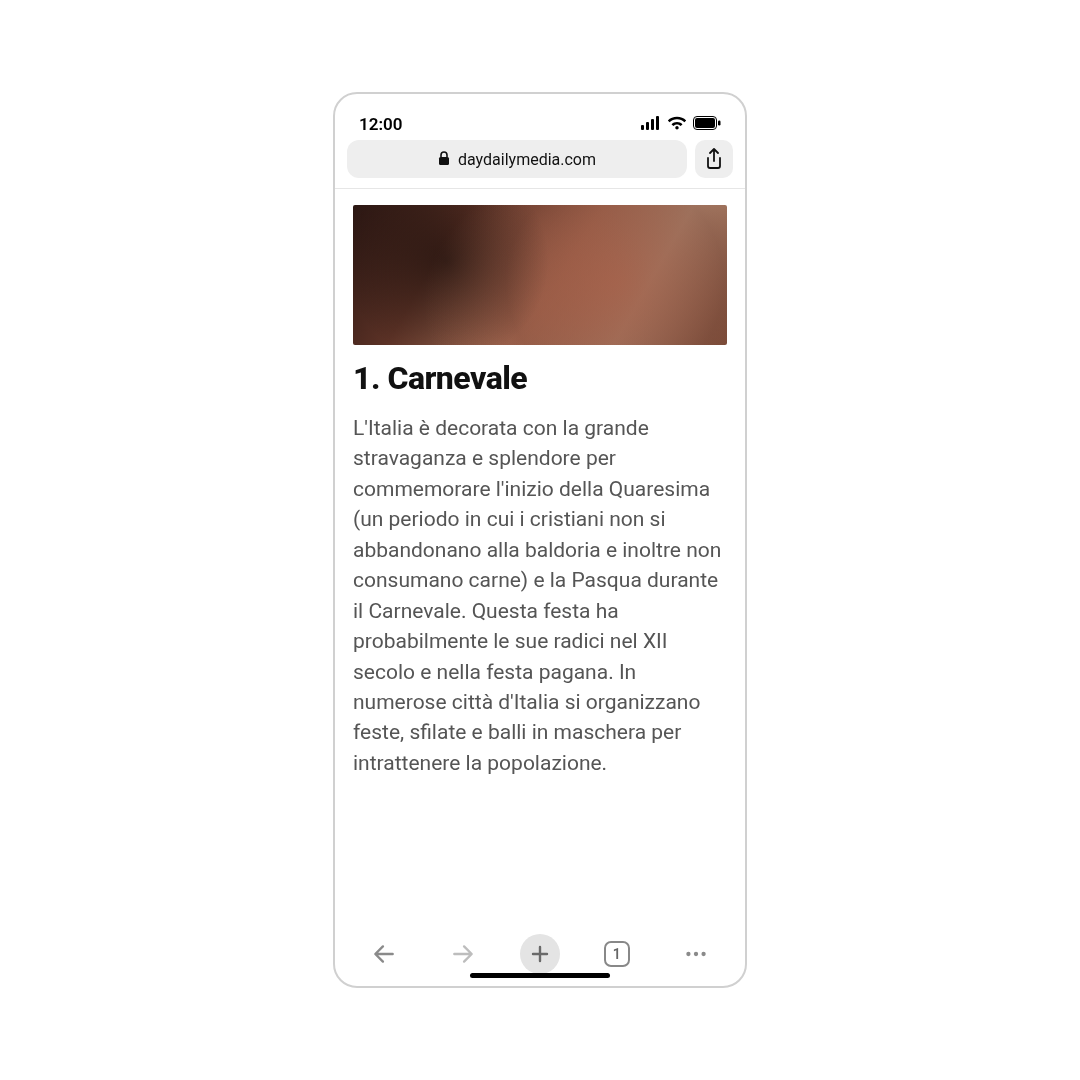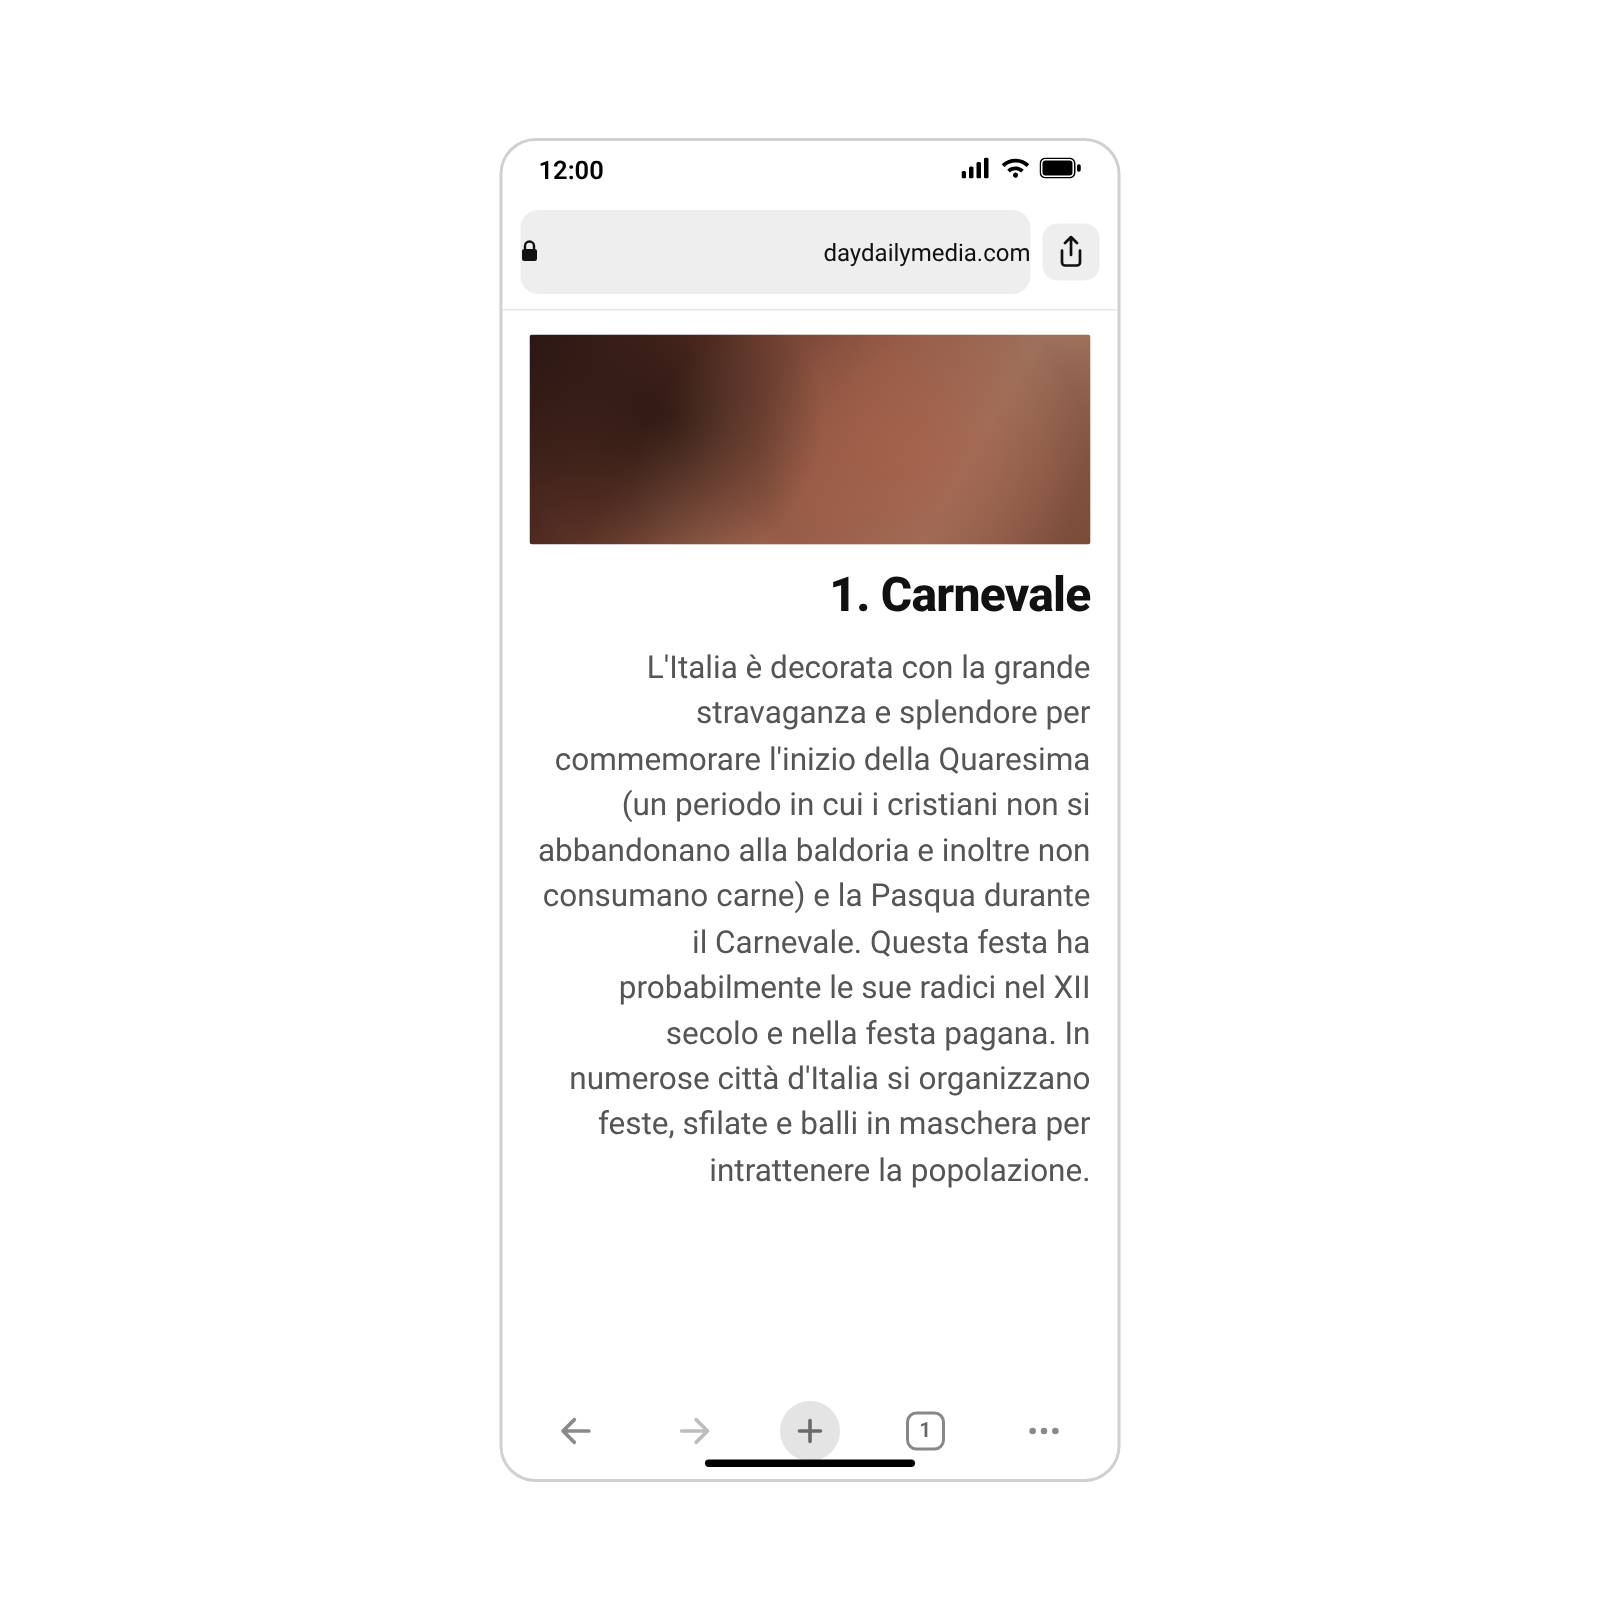--- a/index.html
+++ b/index.html
@@ -20,62 +20,61 @@
     background: #ffffff;
     display: flex;
     flex-direction: column;
     overflow: hidden;
     position: relative;
   }
   
   .status-bar {
     height: 40px;
     display: flex;
-    align-items: center;
+    align-items: flex-end;
     justify-content: space-between;
     padding: 0 24px;
     font-weight: 600;
     font-size: 17px;
   }
   .status-right { display: flex; align-items: center; gap: 6px; }
   
   .url-row {
     display: flex;
     align-items: center;
     padding: 6px 12px 10px 12px;
     gap: 8px;
     border-bottom: 1px solid #e6e6e6;
   }
   .url-pill {
     flex: 1;
-    height: 56px;
+    height: 38px;
     background: #eeeeee;
     border-radius: 12px;
     display: flex;
     align-items: center;
-    justify-content: space-between;
+    justify-content: center;
     gap: 8px;
     font-size: 16px;
     color: #111;
   }
   .share-btn {
     width: 38px;
     height: 38px;
     background: #eeeeee;
     border-radius: 10px;
     display: flex;
     align-items: center;
     justify-content: center;
   }
   
   .content {
     flex: 1;
     overflow: hidden;
     padding: 16px 18px 0 18px;
-    text-align: right;
   }
   .hero {
     width: 100%;
     height: 140px;
     border-radius: 2px;
     background:
       radial-gradient(circle at 25% 40%, rgba(0,0,0,0.5) 0%, rgba(0,0,0,0) 35%),
       radial-gradient(circle at 70% 55%, rgba(150,80,60,0.7) 0%, rgba(90,40,30,0.4) 40%, rgba(0,0,0,0) 70%),
       radial-gradient(circle at 50% 70%, rgba(200,130,100,0.6) 0%, rgba(0,0,0,0) 55%),
       linear-gradient(120deg, #2a1612 0%, #5c3226 25%, #b97e63 55%, #caa185 75%, #8a5a44 100%);

